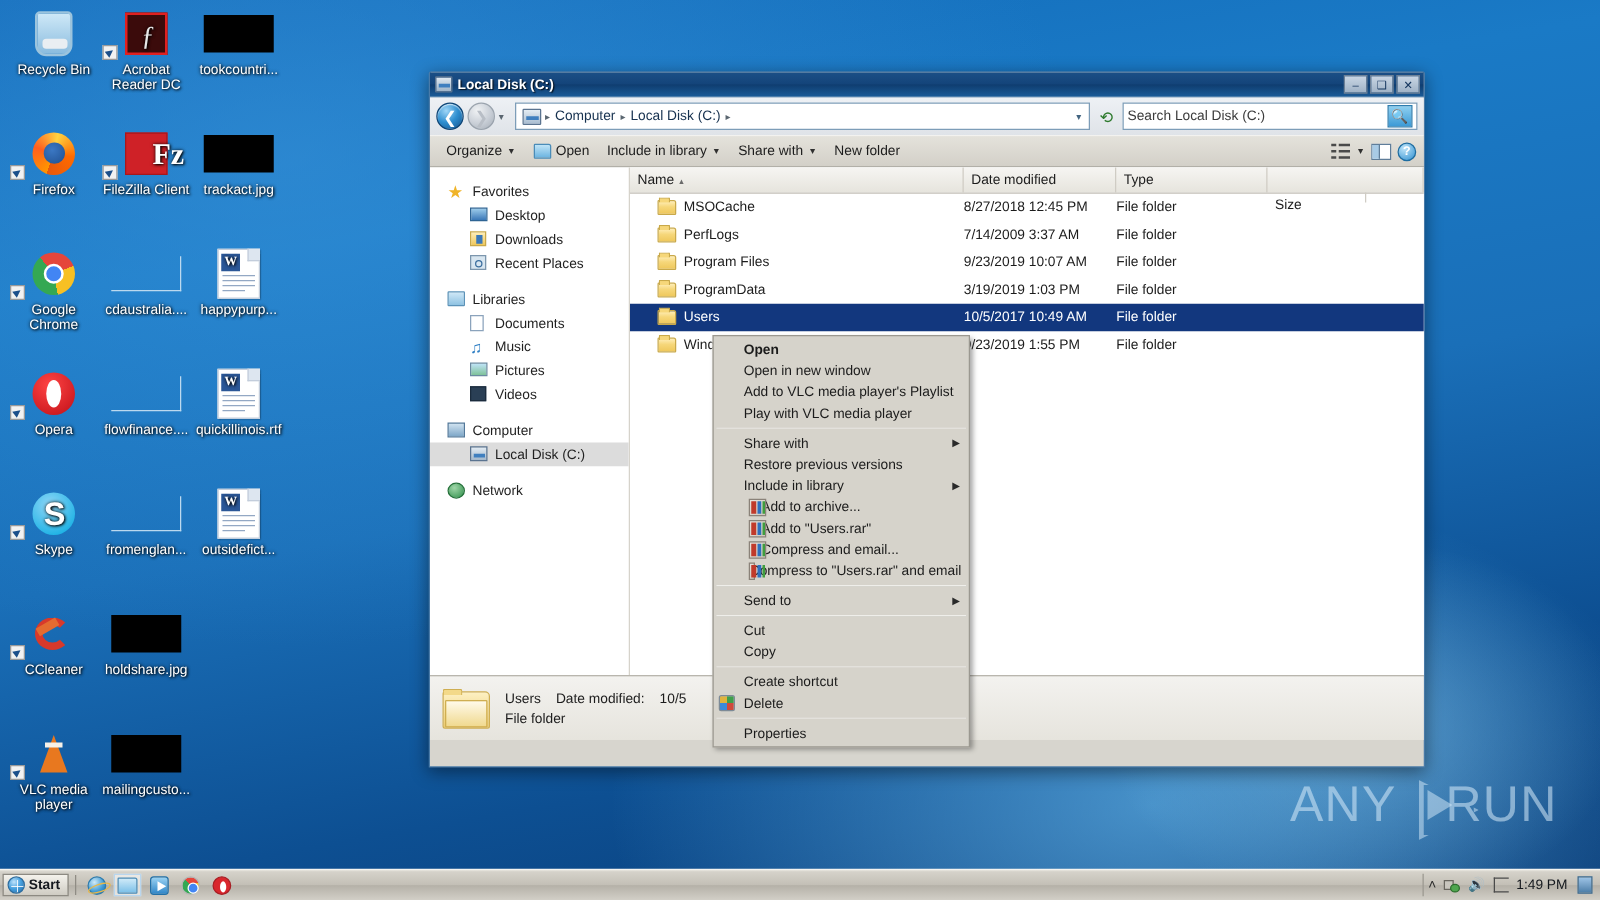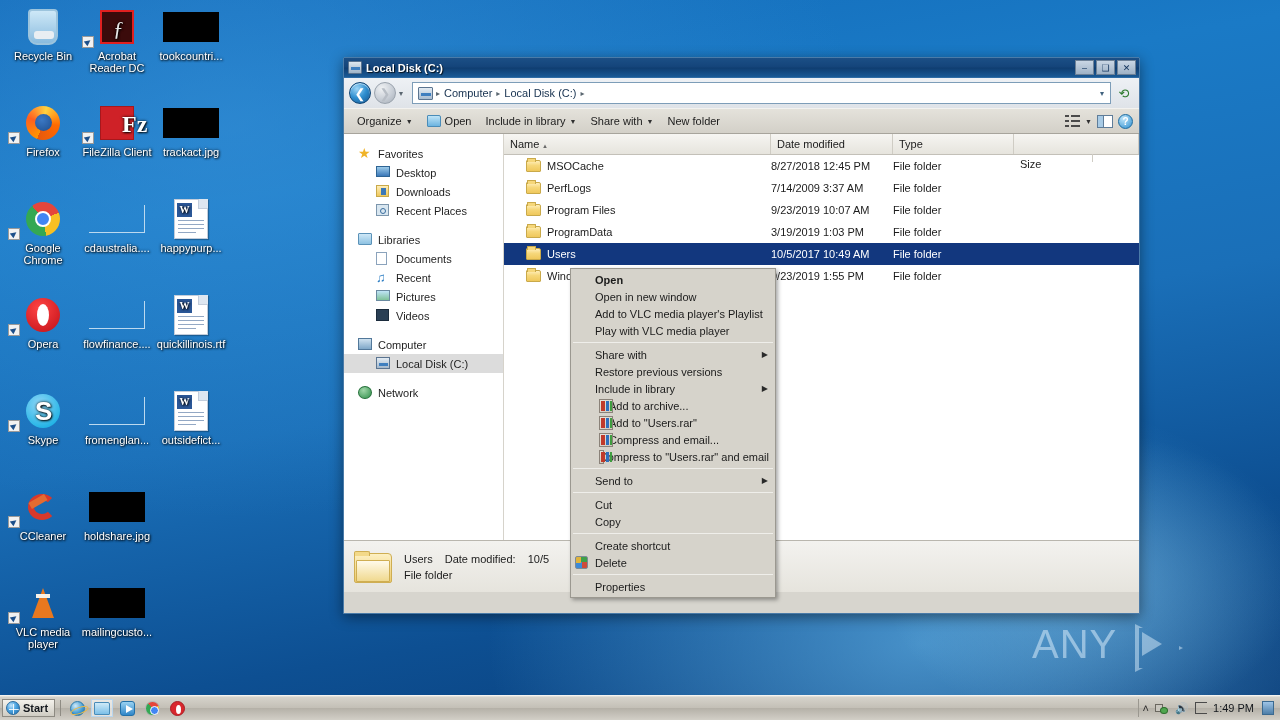--- a/index.html
+++ b/index.html
@@ -471,20 +471,24 @@
         <span style="position:absolute;left:2px;top:5px;width:10px;height:3px;background:#3f7fbf;display:block;"></span>
       </span>
       <span class="crumbsep">▸</span>
       <span class="crumb">Computer</span>
       <span class="crumbsep">▸</span>
       <span class="crumb">Local Disk (C:)</span>
       <span class="crumbsep">▸</span>
       <span class="addr-caret">▾</span>
     </div>
     <div class="refreshbtn">⟲</div>
+    <div class="searchbox">
+      <span>Search Local Disk (C:)</span>
+      <span class="searchico">🔍</span>
+    </div>
   </div>
 
   <div class="toolbar">
     <div class="tbitem">
       <span>Organize</span>
       <span class="caretdn">▼</span>
     </div>
     <div class="tbitem">
       <span class="folderico-sm"></span>
       <span>Open</span>
@@ -559,21 +563,21 @@
           <div class="nprow child">
             <span class="npico">
               <span style="display:block;width:11px;height:13px;background:#fff;border:1px solid #8ba3bc;"></span>
             </span>
             <span>Documents</span>
           </div>
           <div class="nprow child">
             <span class="npico">
               <span style="display:block;width:13px;height:13px;color:#2f7fc4;font-size:13px;line-height:13px;">♫</span>
             </span>
-            <span>Recent</span>
+            <span>Music</span>
           </div>
           <div class="nprow child">
             <span class="npico">
               <span style="display:block;width:14px;height:11px;background:linear-gradient(180deg,#bfe4f7,#7fc29a);border:1px solid #6a8aa0;"></span>
             </span>
             <span>Pictures</span>
           </div>
           <div class="nprow child">
             <span class="npico">
               <span style="display:block;width:13px;height:12px;background:#2a3f55;border:1px solid #1b2b3c;"></span>
@@ -763,20 +767,21 @@
     </div>
     <div class="ctxsep"></div>
     <div class="ctxitem">
       <span>Properties</span>
     </div>
   </div>
 
 <div id="watermark">
   <span>ANY</span>
   <span class="play"></span>
+  <span>RUN</span>
 </div>
 
 <div id="taskbar">
   <div class="startbtn">
     <span class="startorb"></span>
     <span>Start</span>
   </div>
   <div class="tbsep"></div>
   <div id="quicklaunch" style="display:flex;gap:3px;align-items:center;">
       <div class="qlbtn">

